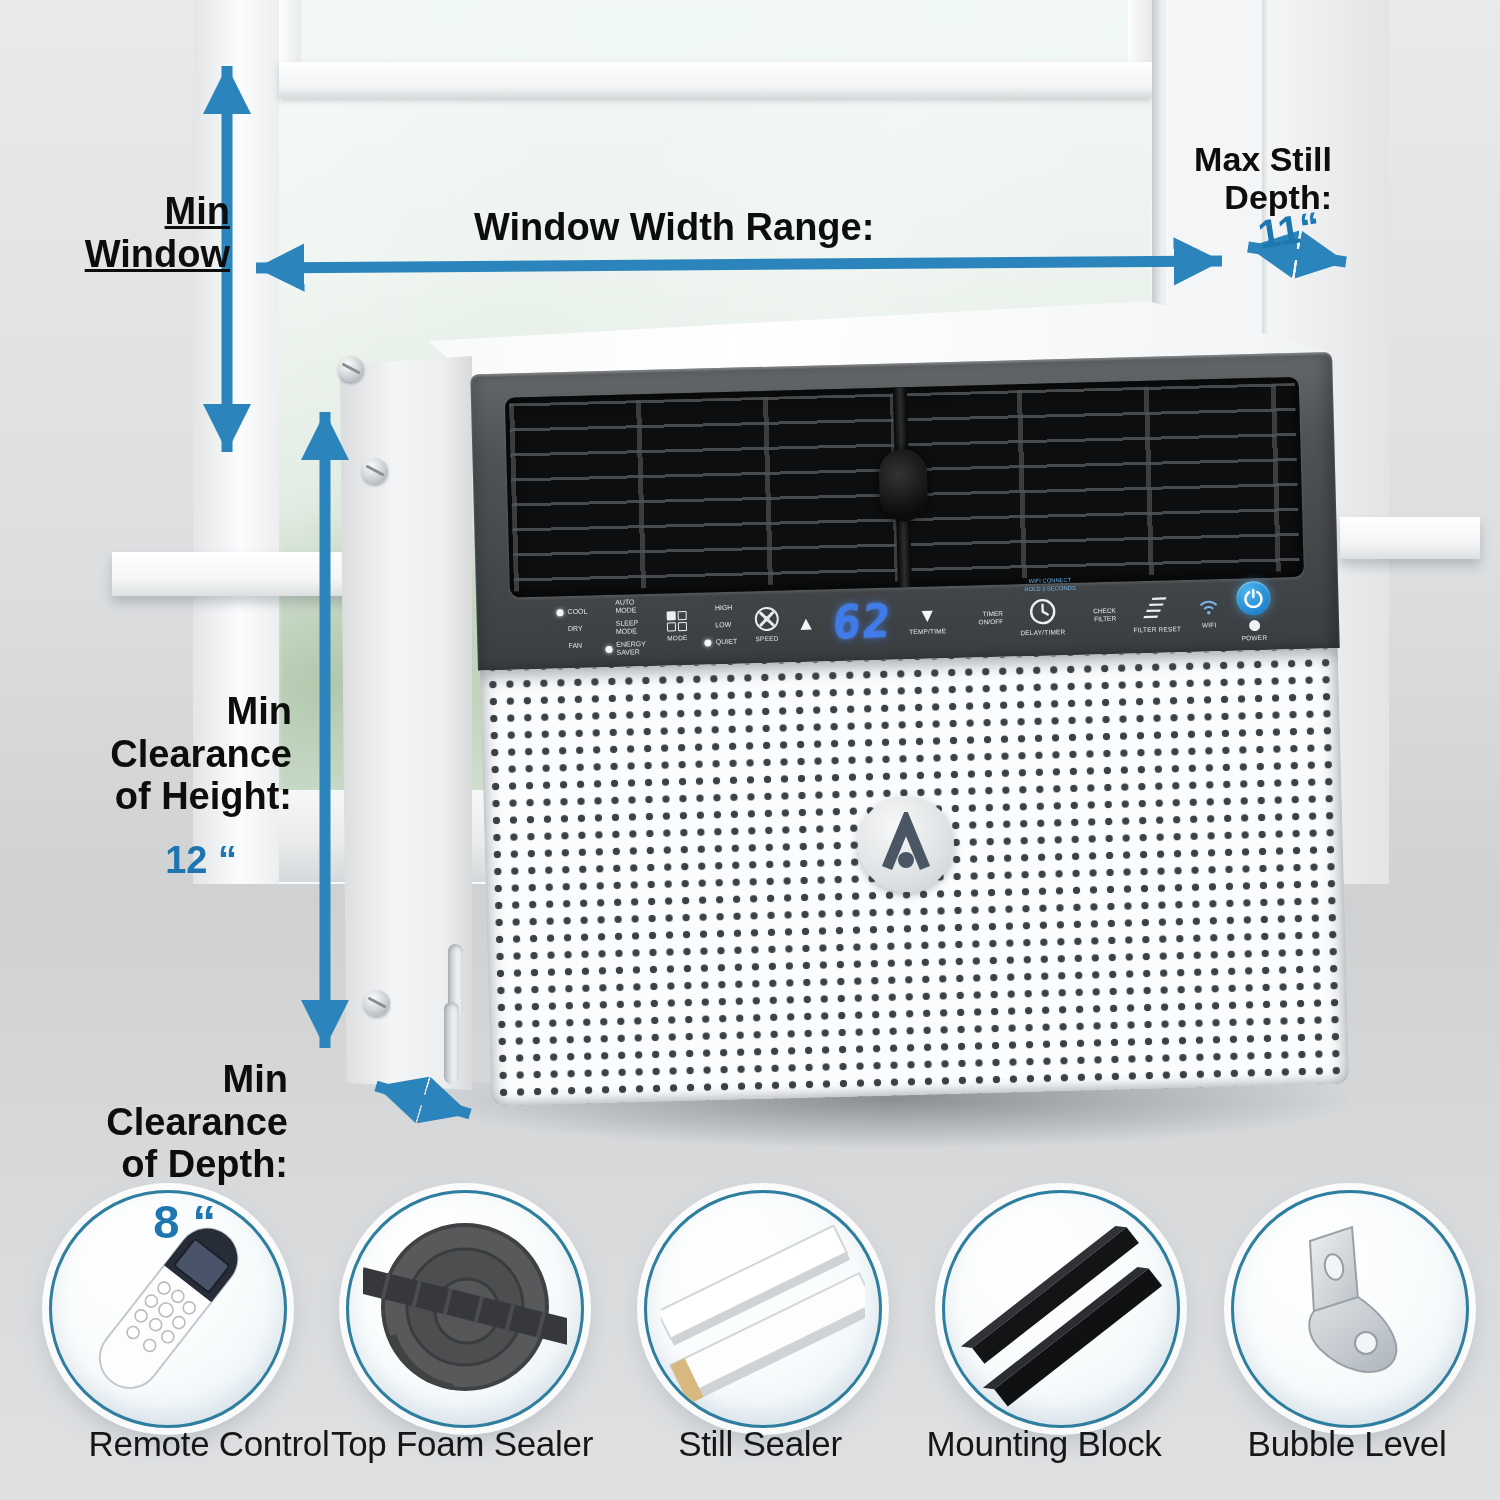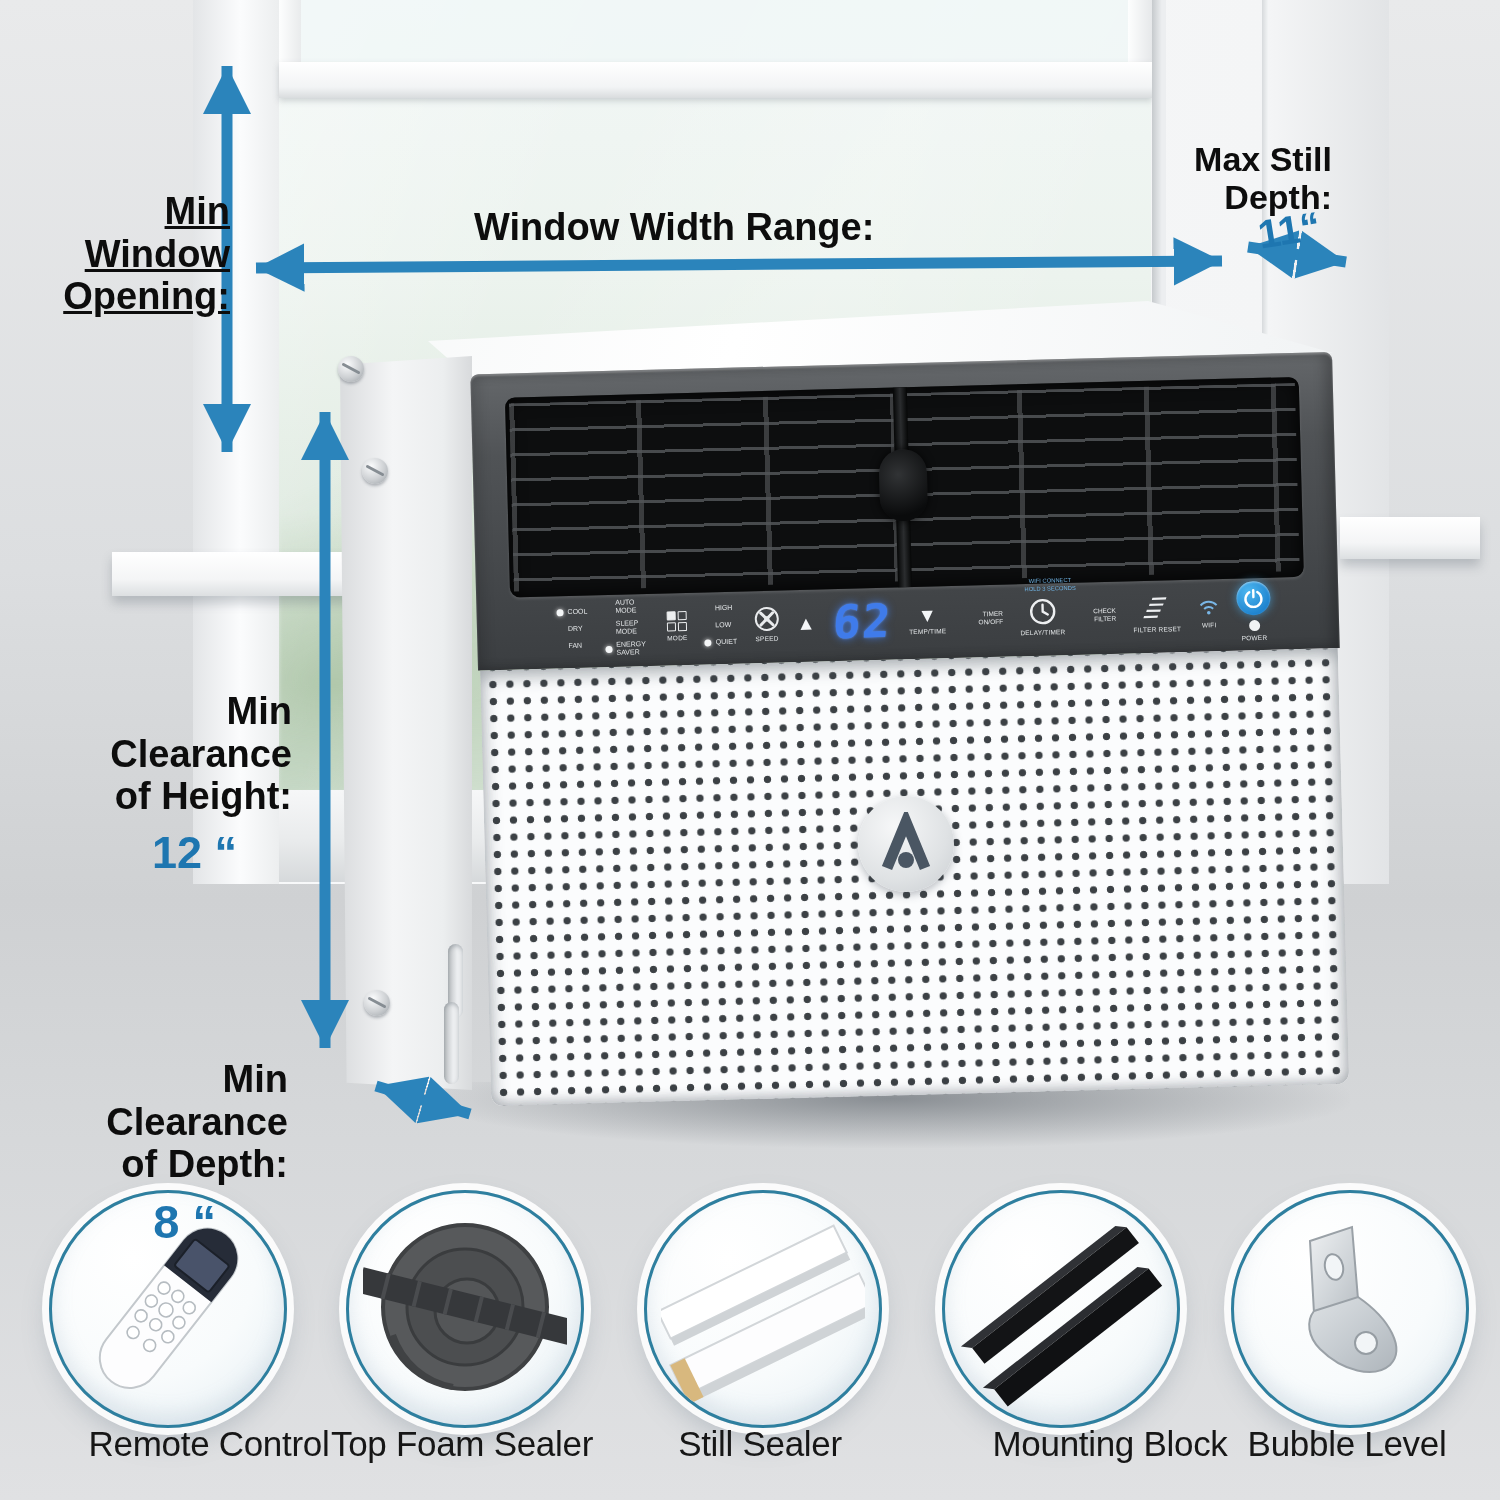--- a/index.html
+++ b/index.html
@@ -112,21 +112,21 @@
   .ann .lines{line-height:1.12;}
   .blue{color:#1e76b0;}
   #ann-min-window{left:16px;top:190px;width:214px;text-align:right;font-size:38px;text-decoration:underline;}
   #ann-min-window .val{font-size:45px;margin-top:9px;padding-right:58px;}
   #ann-width{left:474px;top:206px;display:flex;align-items:flex-start;gap:24px;}
   #ann-width .lbl{font-size:38px;}
   #ann-width .val{font-size:52px;}
   #ann-max-still{left:1146px;top:140px;width:186px;text-align:right;font-size:34px;}
   #ann-max-still .val{position:absolute;left:112px;top:68px;font-size:40px;transform:rotate(-9deg);}
   #ann-min-height{left:58px;top:690px;width:234px;text-align:right;font-size:38px;}
-  #ann-min-height .val{font-size:45px;margin-top:9px;padding-right:55px;}
+  #ann-min-height .val{font-size:38px;margin-top:21px;padding-right:55px;}
   #ann-min-depth{left:48px;top:1058px;width:240px;text-align:right;font-size:38px;}
   #ann-min-depth .val{font-size:47px;margin-top:8px;padding-right:72px;}
 
   #arrows{left:0;top:0;z-index:10;pointer-events:none;}
 
   
   .acc-circle{width:232px;height:232px;border-radius:50%;z-index:8;overflow:hidden;
     background:radial-gradient(circle at 35% 28%,#ffffff 0%,#f8fbfc 55%,#e3edf2 100%);
     border:3px solid #2e7f9f;
     box-shadow:0 0 0 7px rgba(255,255,255,.9), 0 12px 26px rgba(110,125,140,.35), inset 0 -10px 20px rgba(140,165,185,.22);}
@@ -311,21 +311,20 @@
     <line x1="256" y1="268" x2="1222" y2="261" marker-start="url(#ah)" marker-end="url(#ah)"></line>
     <line x1="1248" y1="247" x2="1346" y2="262" marker-start="url(#ah)" marker-end="url(#ah)"></line>
     <line x1="325" y1="412" x2="325" y2="1048" marker-start="url(#ah)" marker-end="url(#ah)"></line>
     <line x1="376" y1="1086" x2="470" y2="1114" marker-start="url(#ah)" marker-end="url(#ah)"></line>
   </g>
 </svg>
 
 <div class="abs ann" id="ann-min-window">
   <div class="lines">
     <div>Min Window</div>
-    <div>Opening:</div>
   </div>
 </div>
 
 <div class="abs ann" id="ann-width">
   <span class="lbl">Window Width Range:</span>
 </div>
 
 <div class="abs ann" id="ann-max-still">
   <div class="lines">
     <div>Max Still</div>
@@ -422,14 +421,14 @@
     <polygon points="62,34 104,20 110,92 66,106" fill="url(#mV)" stroke="#9aa1a7" stroke-width="2"></polygon>
     <ellipse cx="86" cy="60" rx="9" ry="13" transform="rotate(-12 86 60)" fill="#f2f5f7" stroke="#969da3" stroke-width="2"></ellipse>
     <path d="M66,104 L110,90 C142,112 158,142 142,158 C126,172 94,164 72,142 C60,130 58,114 66,104 Z" fill="url(#mH)" stroke="#9aa1a7" stroke-width="2"></path>
     <circle cx="118" cy="136" r="11" fill="#f2f5f7" stroke="#969da3" stroke-width="2"></circle>
   </svg>
 </div>
 
 <div class="abs acc-label" style="left:49px;">Remote Control</div>
 <div class="abs acc-label" style="left:302px;">Top Foam Sealer</div>
 <div class="abs acc-label" style="left:600px;">Still Sealer</div>
-<div class="abs acc-label" style="left:950px;text-align:center;">Mounting Block</div>
+<div class="abs acc-label" style="left:884px;text-align:center;">Mounting Block</div>
 <div class="abs acc-label" style="left:1187px;">Bubble Level</div>
 
 </body></html>

